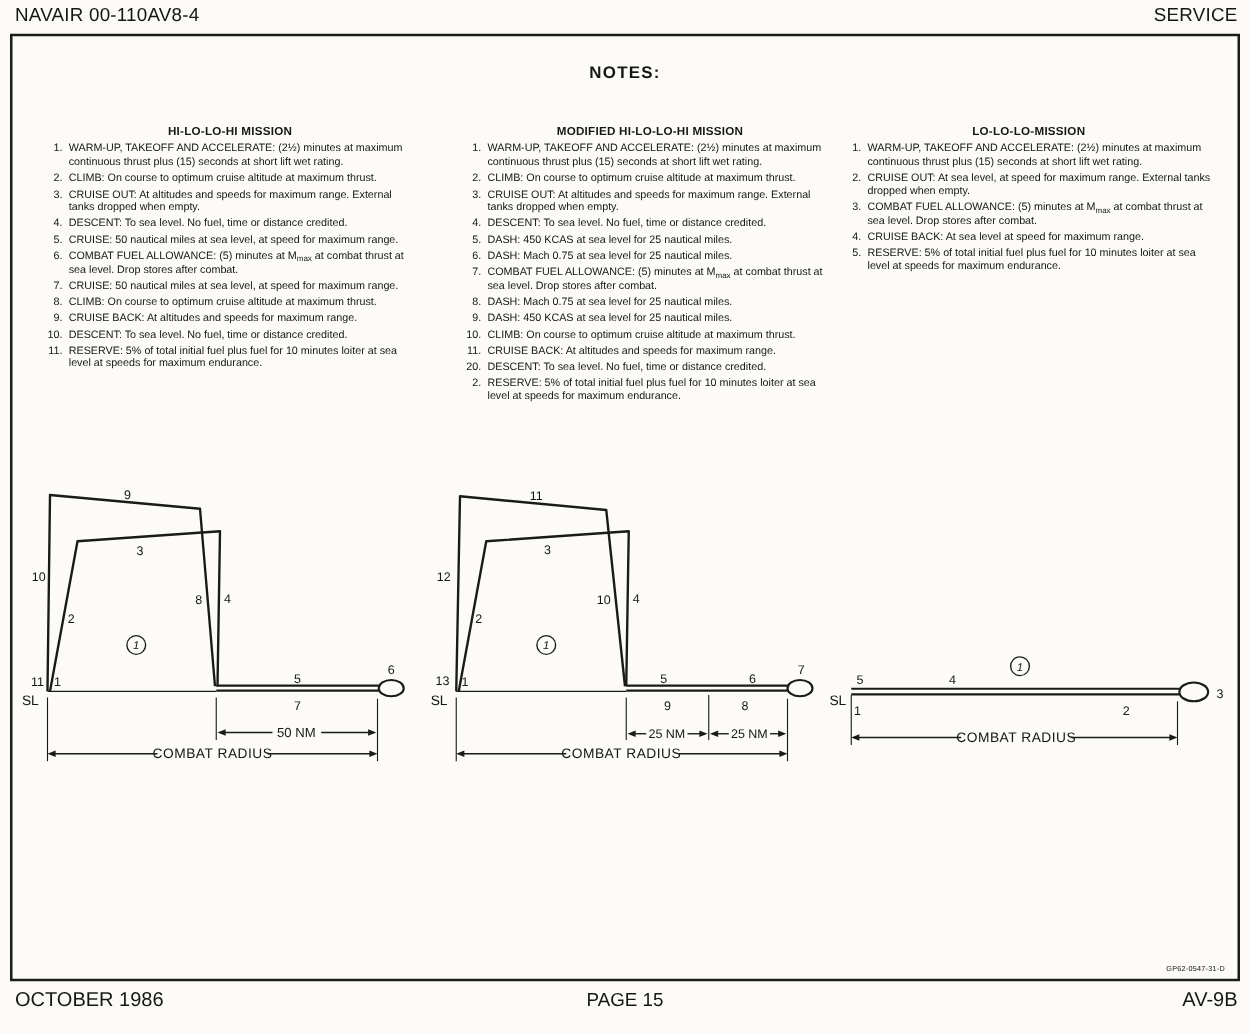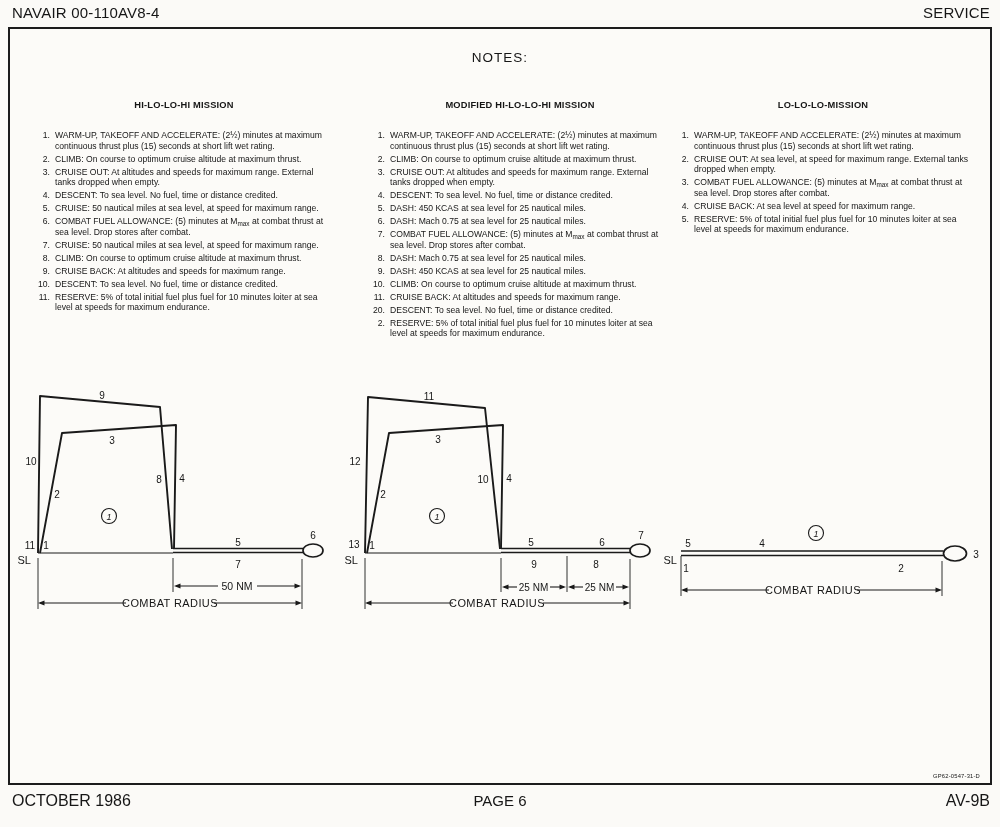--- a/index.html
+++ b/index.html
@@ -1,23 +1,23 @@
 <!DOCTYPE html>
 <html><head>
 <meta charset="utf-8">
 <style>
   *{margin:0;padding:0;box-sizing:border-box}
   html,body{width:1000px;height:827px;background:#fbfaf7;font-family:"Liberation Sans",sans-serif;color:#161616;position:relative;overflow:hidden}
   .hdr{position:absolute;top:4px;font-weight:normal;font-size:15px;letter-spacing:.2px;white-space:nowrap}
   #hdr-left{left:12px}
   #hdr-right{right:10px}
   .frame{position:absolute;left:8px;top:27px;width:984px;height:758px;border:2px solid #1c1c1c;background:#fcfbf8}
-  .notes-h{position:absolute;top:50px;left:0;width:100%;text-align:center;font-weight:normal;font-size:13.5px;letter-spacing:1px}
+  .notes-h{position:absolute;top:50px;left:0;width:100%;text-align:center;font-weight:bold;font-size:13.5px;letter-spacing:1px}
   .col{position:absolute;top:100px;font-size:8.6px;line-height:10.4px}
-  .col .ttl{text-align:center;font-weight:bold;font-size:9.3px;letter-spacing:.2px;margin-bottom:20px}
+  .col .ttl{text-align:center;font-weight:bold;font-size:9.3px;letter-spacing:.2px;margin-bottom:3px}
   #col1{left:35px;width:298px}
   #col2{left:370px;width:300px}
   #col3{left:674px;width:298px}
   .note{display:flex;margin-bottom:2.6px}
   .nn{flex:0 0 15px;text-align:right;margin-right:5px}
   .nt{flex:1}
   sub{font-size:6.4px;line-height:0;vertical-align:-2px}
   svg{position:absolute;overflow:visible}
   svg text{font-family:"Liberation Sans",sans-serif;fill:#161616}
   .pl{fill:none;stroke:#1a1a1a;stroke-width:1.9;stroke-linejoin:round}
@@ -274,15 +274,15 @@
   <line class="ext" x1="287" y1="66" x2="287" y2="101"></line>
   <line class="dim" x1="28" y1="95" x2="114" y2="95"></line>
   <line class="dim" x1="202" y1="95" x2="284" y2="95"></line>
   <polygon class="arw" points="26,95 32.5,92.4 32.5,97.6"></polygon>
   <polygon class="arw" points="287,95 280.5,92.4 280.5,97.6"></polygon>
   <text class="crt" x="158" y="98.5">COMBAT RADIUS</text>
 </svg>
 
 <div class="figcode">GP62-0547-31-D</div>
 
-<div class="ftr" id="ftr-center">PAGE 6</div>
+<div class="ftr" id="ftr-center">PAGE 15</div>
 <div class="ftr" id="ftr-left">OCTOBER 1986</div>
 <div class="ftr" id="ftr-right">AV-9B</div>
 
 </body></html>

